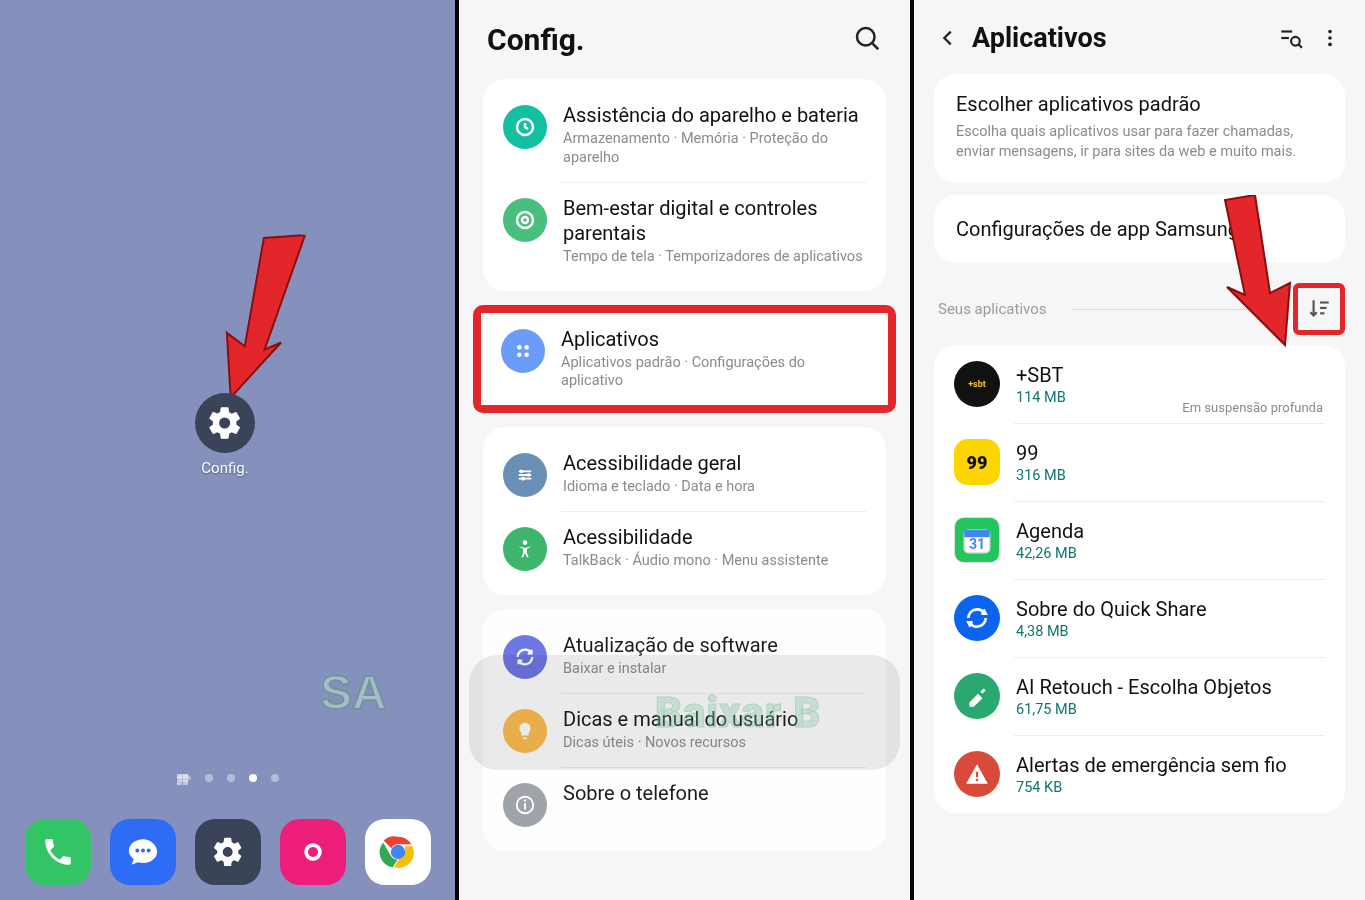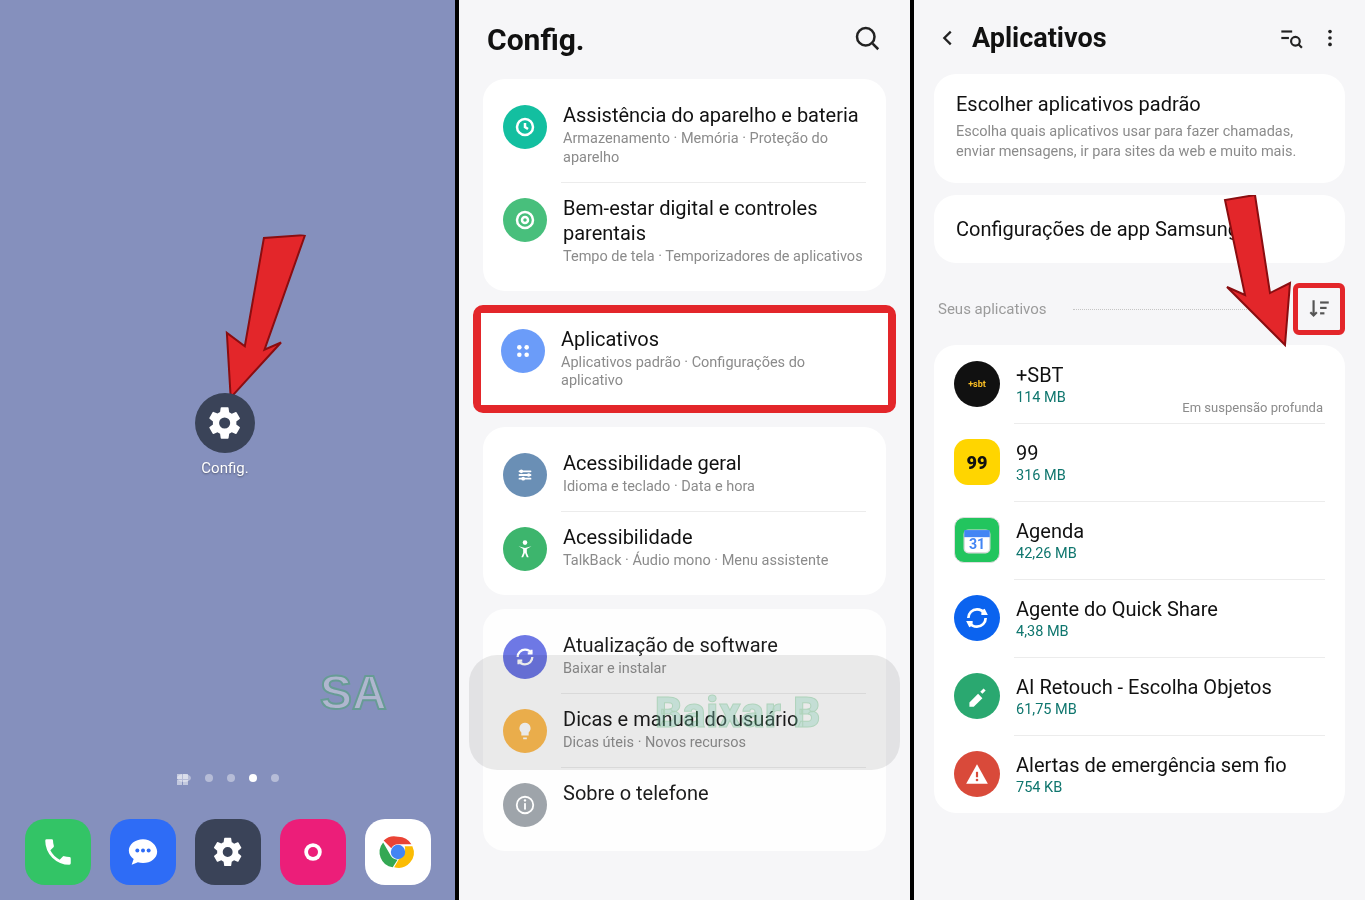--- a/index.html
+++ b/index.html
@@ -380,21 +380,21 @@
         </div>
     </div>
     <div class="app-row">
       <div class="app-ic ic-qs">
           <svg width="26" height="26" viewBox="0 0 24 24" fill="none" stroke="#fff" stroke-width="2.5">
             <path d="M4 12a8 8 0 018-8 8 8 0 017 4M20 12a8 8 0 01-8 8 8 8 0 01-7-4"></path>
             <path d="M18 4l2 4-4 0M6 20l-2-4 4 0"></path>
           </svg>
         </div>
       <div class="app-txt">
-          <div class="app-name">Agente do Quick Share</div>
+          <div class="app-name">Sobre do Quick Share</div>
           <div class="app-size">4,38 MB</div>
         </div>
     </div>
     <div class="app-row">
       <div class="app-ic ic-ai">
           <svg width="26" height="26" viewBox="0 0 24 24" fill="#fff">
             <path d="M5 18l8-8 4 4-8 8H5zM15 8l3-3 2 2-3 3z"></path>
           </svg>
         </div>
       <div class="app-txt">

